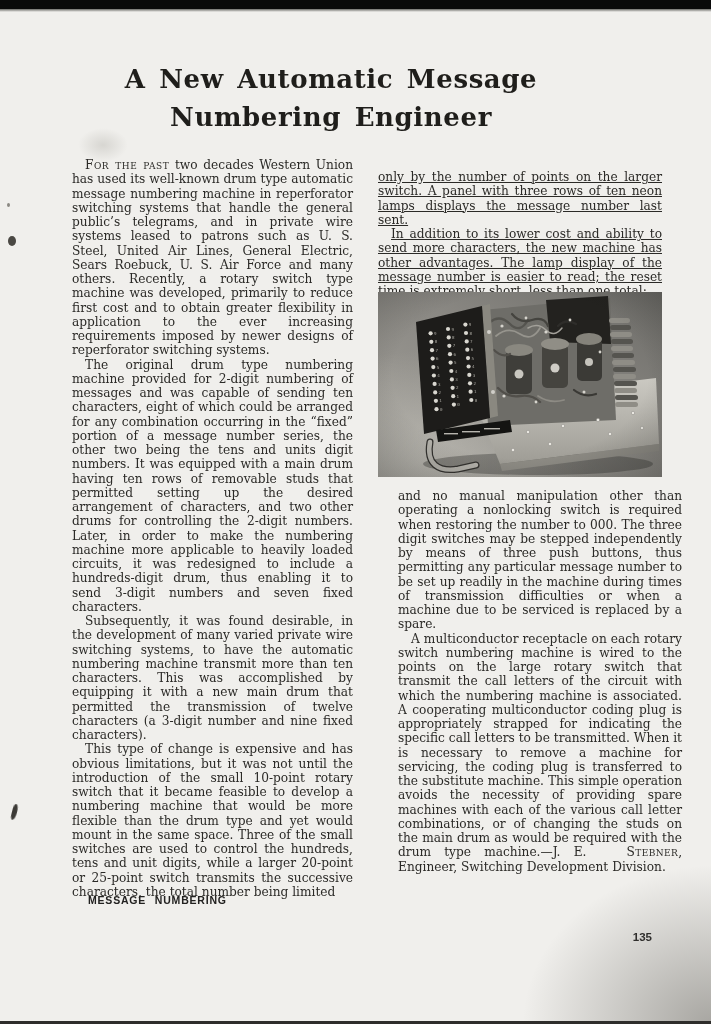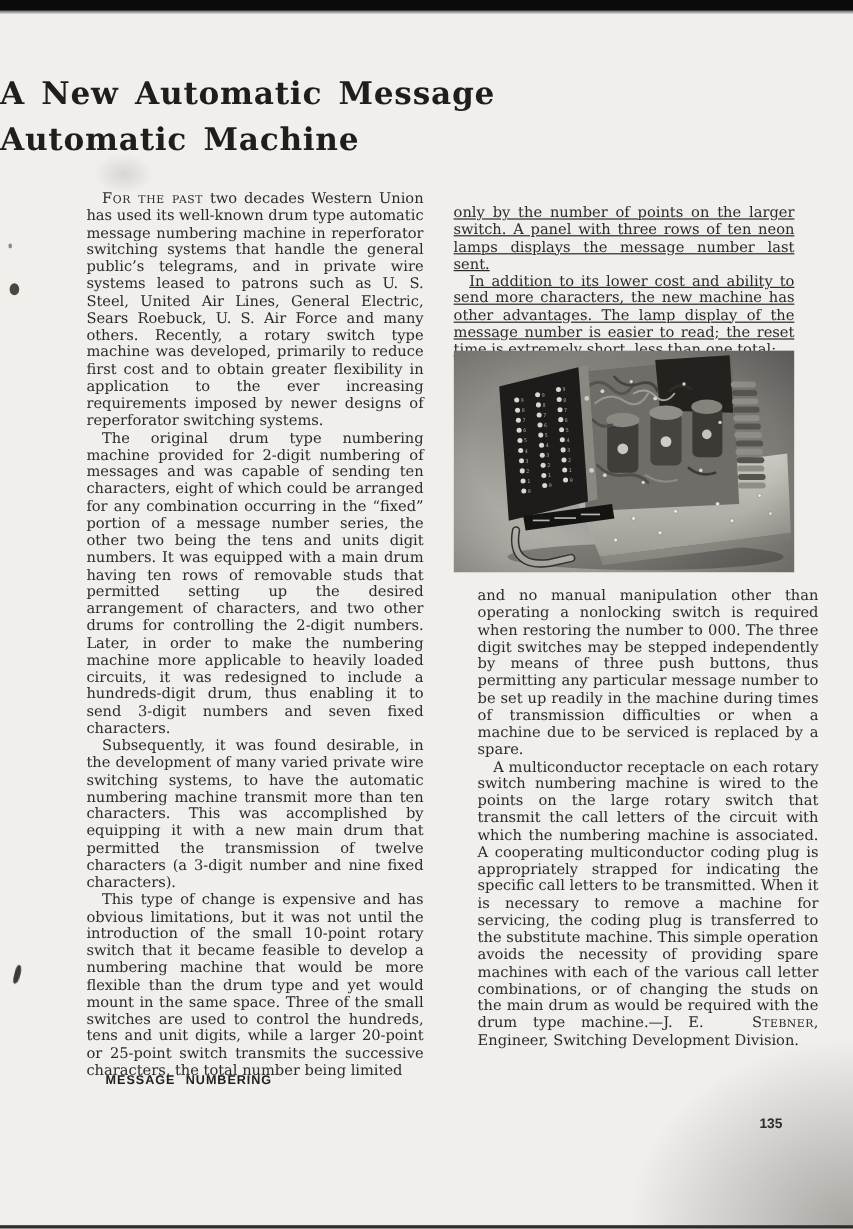--- a/index.html
+++ b/index.html
@@ -18,21 +18,21 @@
   .smudge{position:absolute;left:78px;top:128px;width:50px;height:34px;pointer-events:none;
     background:radial-gradient(ellipse at 50% 50%, rgba(150,148,140,.28), rgba(150,148,140,0) 70%);}
   .speck-a{position:absolute;left:8px;top:236px;width:8px;height:10px;border-radius:50%;
     background:#4a4843;filter:blur(.6px);}
   .speck-b{position:absolute;left:7px;top:203px;width:3px;height:4px;border-radius:50%;
     background:#8a8882;}
   .speck-c{position:absolute;left:12px;top:804px;width:5px;height:16px;border-radius:45% 55% 60% 40%;
     background:#3c3a36;transform:rotate(14deg);filter:blur(.4px);}
 
   .title{
-    position:absolute; left:0; top:60px; width:662px; 
+    position:absolute; left:0; top:60px; width:662px; text-align:center;
     font-size:26px; line-height:38px; font-weight:700; color:#1f1e1b;
     letter-spacing:.6px; word-spacing:4px; margin:0;
   }
   .col{
     position:absolute; width:281px;
     font-size:12.2px; line-height:14.25px; text-align:justify;
     text-justify:inter-word;
   }
   .col p{margin:0;}
   .col p.indent{text-indent:13px;}
@@ -58,21 +58,21 @@
 </style>
 </head>
 <body>
 
 <div class="page">
   <div class="scan-top"></div>
   <div class="scan-top-fade"></div>
 
   <h1 class="title">
     <span>A New Automatic Message</span><br>
-    <span>Automatic Machine</span>
+    <span>Numbering Engineer</span>
   </h1>
 
   <div class="col col-left">
     <p class="indent"><span class="lead">For the past</span><span> two decades Western Union has used its well-known drum type automatic message numbering machine in reperforator switching systems that handle the general public’s telegrams, and in private wire systems leased to patrons such as U. S. Steel, United Air Lines, General Electric, Sears Roebuck, U. S. Air Force and many others. Recently, a rotary switch type machine was developed, primarily to reduce first cost and to obtain greater flexibility in application to the ever increasing requirements imposed by newer designs of reperforator switching systems.</span></p>
     <p class="indent">The original drum type numbering machine provided for 2-digit numbering of messages and was capable of sending ten characters, eight of which could be arranged for any combination occurring in the “fixed” portion of a message number series, the other two being the tens and units digit numbers. It was equipped with a main drum having ten rows of removable studs that permitted setting up the desired arrangement of characters, and two other drums for controlling the 2-digit numbers. Later, in order to make the numbering machine more applicable to heavily loaded circuits, it was redesigned to include a hundreds-digit drum, thus enabling it to send 3-digit numbers and seven fixed characters.</p>
     <p class="indent">Subsequently, it was found desirable, in the development of many varied private wire switching systems, to have the automatic numbering machine transmit more than ten characters. This was accomplished by equipping it with a new main drum that permitted the transmission of twelve characters (a 3-digit number and nine fixed characters).</p>
     <p class="indent">This type of change is expensive and has obvious limitations, but it was not until the introduction of the small 10-point rotary switch that it became feasible to develop a numbering machine that would be more flexible than the drum type and yet would mount in the same space. Three of the small switches are used to control the hundreds, tens and unit digits, while a larger 20-point or 25-point switch transmits the successive characters, the total number being limited</p>
   </div>
 
   <div class="col col-right-a">

